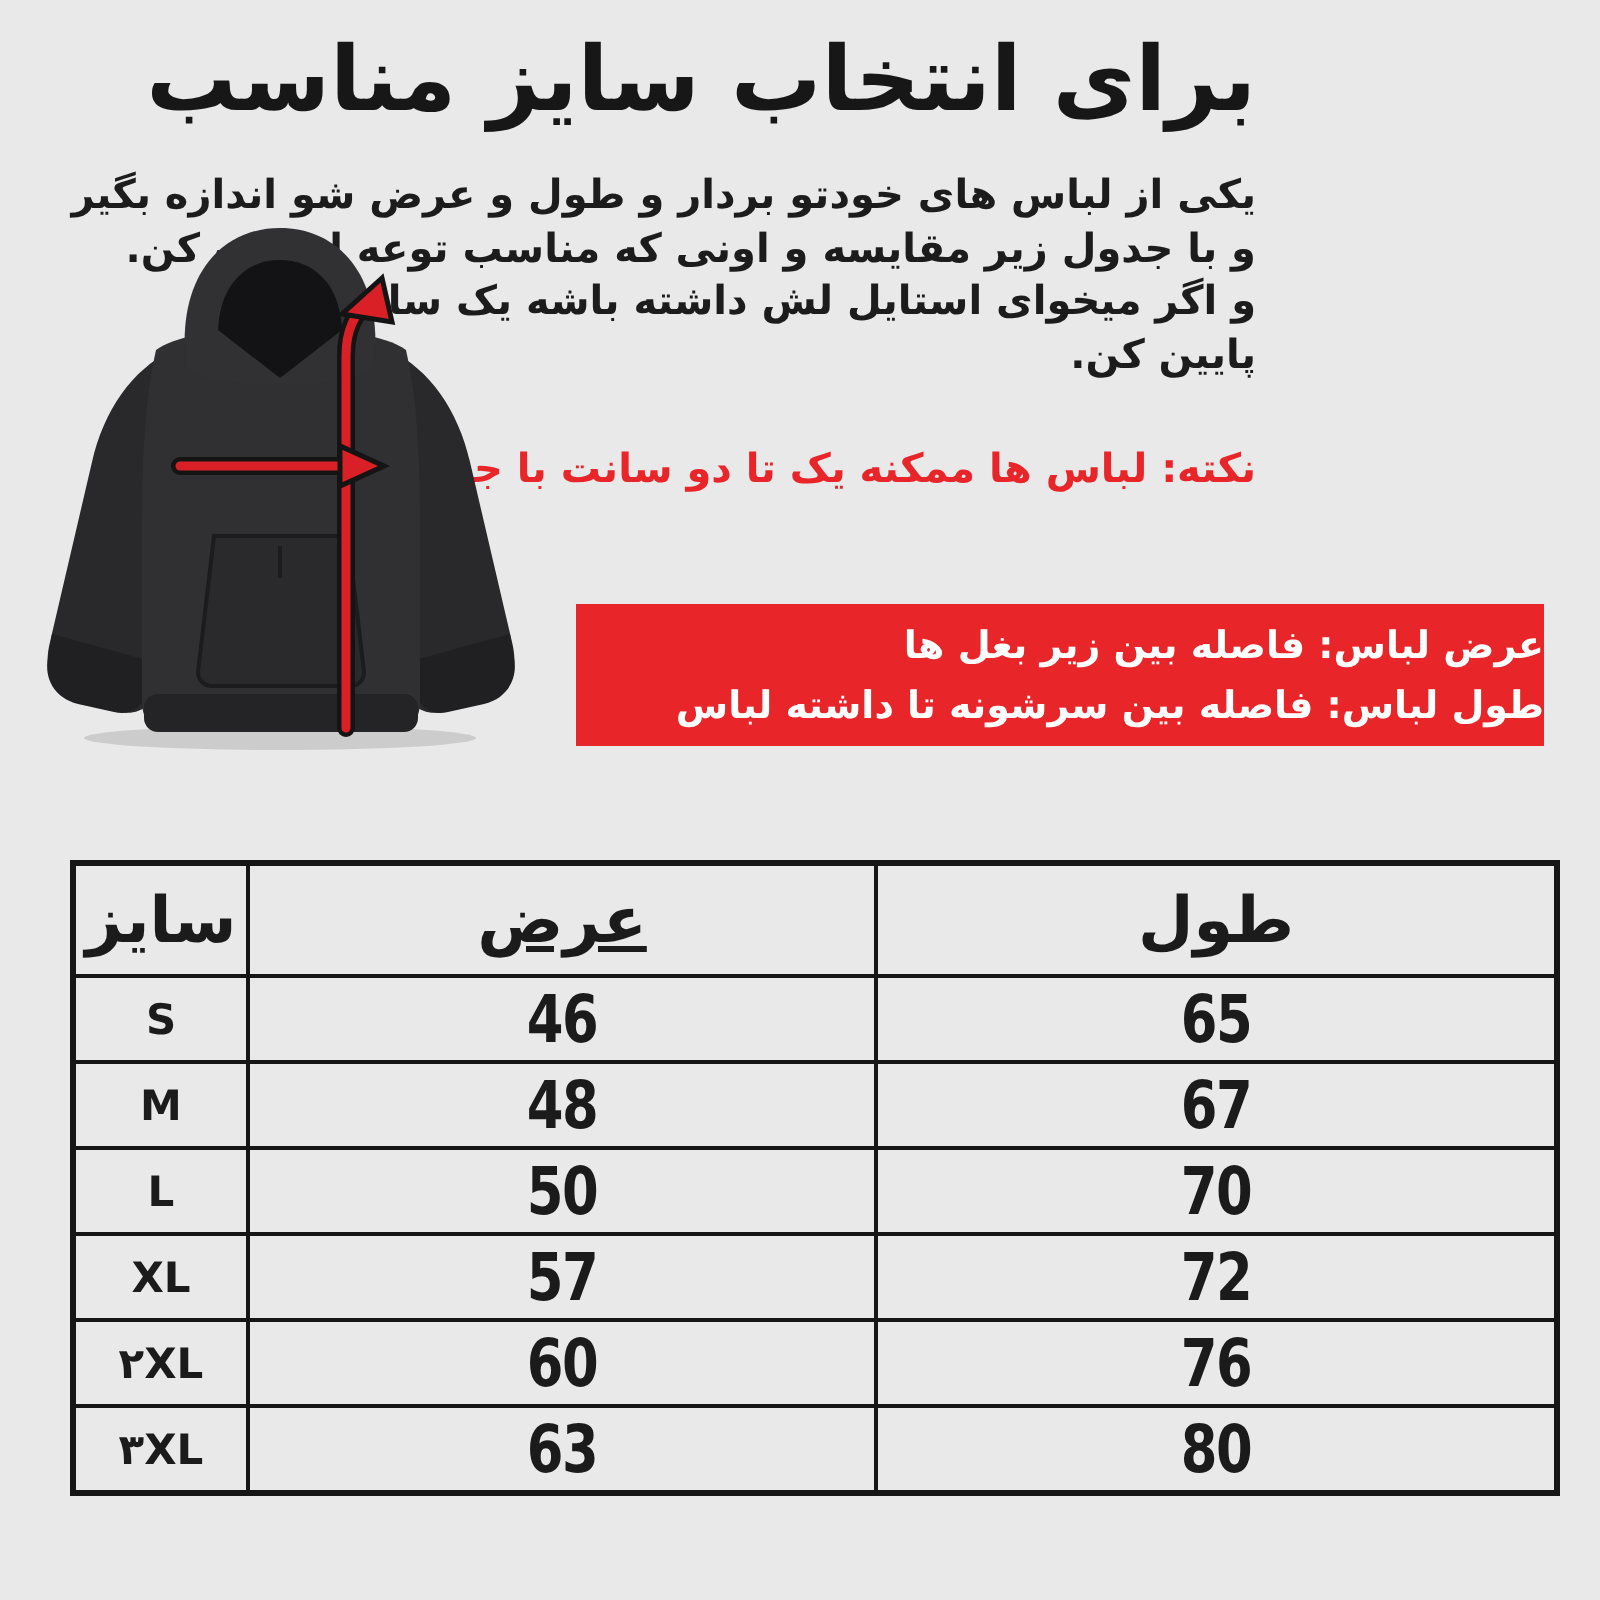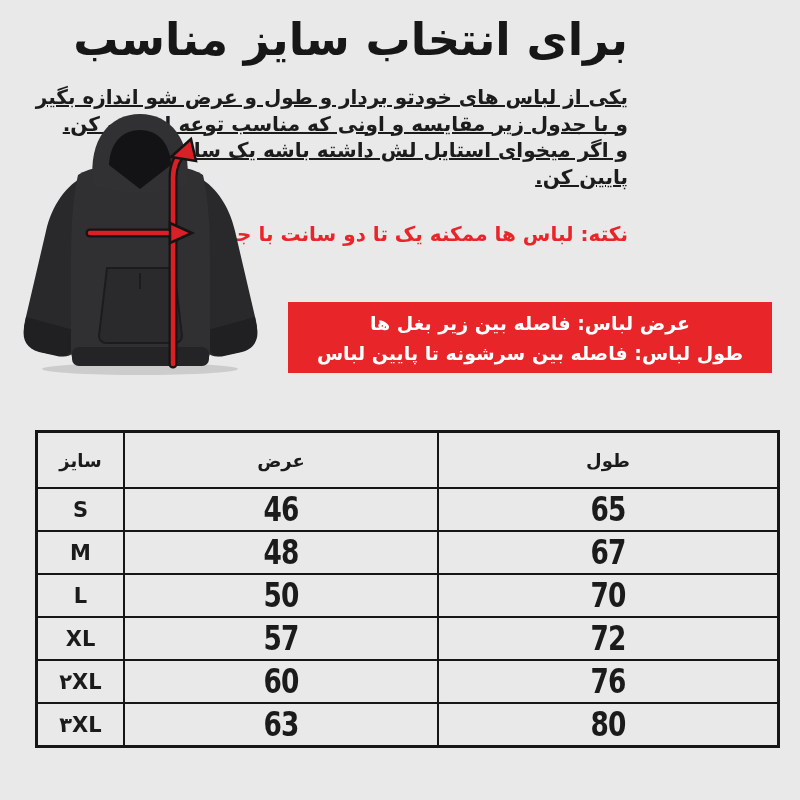--- a/index.html
+++ b/index.html
@@ -11,49 +11,49 @@
   .canvas{position:relative;width:634px;height:800px;}
 
   .title{
     position:absolute;top:10px;right:6px;
     direction:rtl;white-space:nowrap;
     font-size:45px;font-weight:bold;color:#171717;line-height:1.35;
   }
   .intro{
     position:absolute;top:84px;right:6px;
     direction:rtl;text-align:right;white-space:nowrap;
-    font-size:20px;font-weight:bold;color:#1c1c1c;line-height:26.5px;text-decoration:underline;
+    font-size:20px;font-weight:bold;color:#1c1c1c;line-height:26.5px;
   }
   .note{
     position:absolute;top:221px;right:6px;
     direction:rtl;text-align:right;white-space:nowrap;
     font-size:20px;font-weight:bold;color:#e8262a;line-height:26px;
   }
   .defbox{
     position:absolute;left:288px;top:302px;width:484px;height:71px;
     background:#e8262a;color:#ffffff;
-    direction:rtl;text-align:center;white-space:nowrap;
+    direction:rtl;white-space:nowrap;
     font-size:19px;font-weight:bold;line-height:30px;
     padding-top:6px;box-sizing:border-box;
   }
   .hoodie{position:absolute;left:8px;top:103px;}
 
   .size-table{
     position:absolute;left:35px;top:430px;width:745px;
     border-collapse:collapse;table-layout:fixed;
     border:3px solid #161616;
   }
   .size-table th,.size-table td{
     border:2px solid #161616;
     text-align:center;vertical-align:middle;padding:0;
     color:#1b1b1b;background:#e9e9e9;
   }
-  .size-table th{font-size:18px;font-weight:bold;height:54px;direction:rtl;}
+  .size-table th{font-size:32px;font-weight:bold;height:54px;direction:rtl;}
   .col-size{width:85px;}
-  .col-width{width:312px;}
+  .col-width{width:312px;text-decoration:underline;}
   .sz{font-size:21px;font-weight:bold;height:41px;direction:ltr;}
   .num{height:41px;direction:ltr;border-radius:15px;}
   .num .cond{
     display:inline-block;
     font-size:33px;font-weight:bold;letter-spacing:-1px;
     transform:scaleX(0.8);transform-origin:center;
   }
 </style>
 </head>
 <body>
@@ -68,21 +68,21 @@
     <div>و اگر میخوای استایل لش داشته باشه یک سایز بزرگتر</div>
     <div>پایین کن.</div>
   </div>
 
   <div class="note">
     <div>نکته: لباس ها ممکنه یک تا دو سانت با جدول اختلاف</div>
   </div>
 
   <div class="defbox">
     <div>عرض لباس: فاصله بین زیر بغل ها</div>
-    <div>طول لباس: فاصله بین سرشونه تا پایین لباس</div>
+    <div>طول لباس: فاصله بین سرشونه تا داشته لباس</div>
   </div>
 
   <svg class="hoodie" width="262" height="275" viewBox="0 0 262 275" aria-hidden="true">
 
     <ellipse cx="132" cy="266" rx="98" ry="6" fill="rgba(0,0,0,0.12)"></ellipse>
 
     <path d="M78,72 C58,82 44,102 38,128 L17,218 C13,234 19,246 33,249 L52,253 C62,255 69,249 71,240 L90,155 L84,95 Z" fill="#29292b"></path>
     <path d="M187,72 C207,82 221,102 227,128 L248,218 C252,234 246,246 232,249 L213,253 C203,255 196,249 194,240 L175,155 L181,95 Z" fill="#29292b"></path>
 
     <path d="M18,214 L69,228 L65,243 C63,251 57,255 49,253 L31,249 C19,246 14,236 16,226 Z" fill="#202022"></path>

